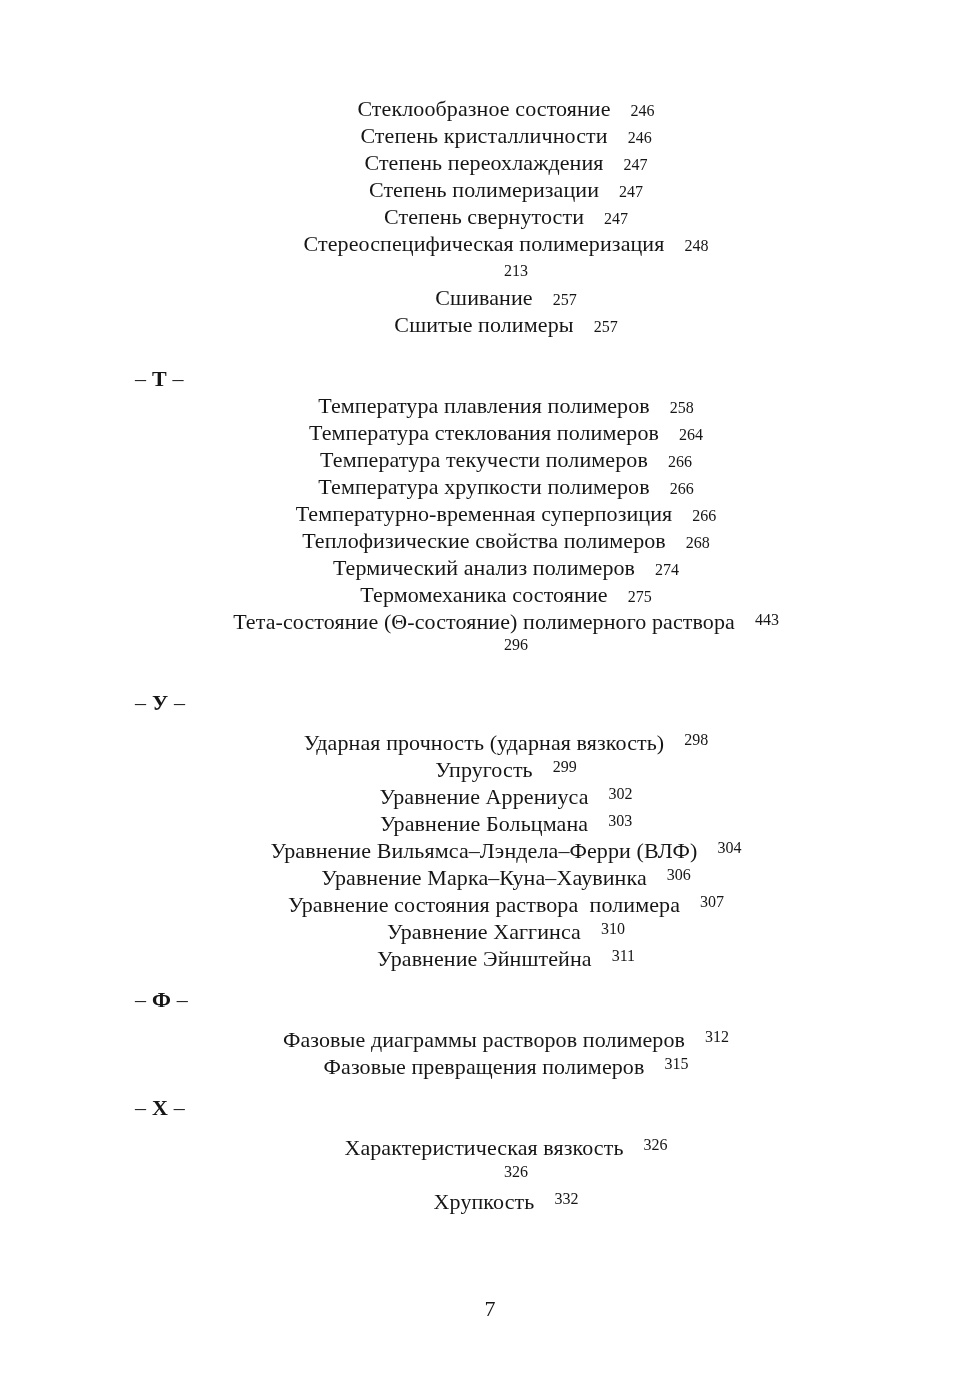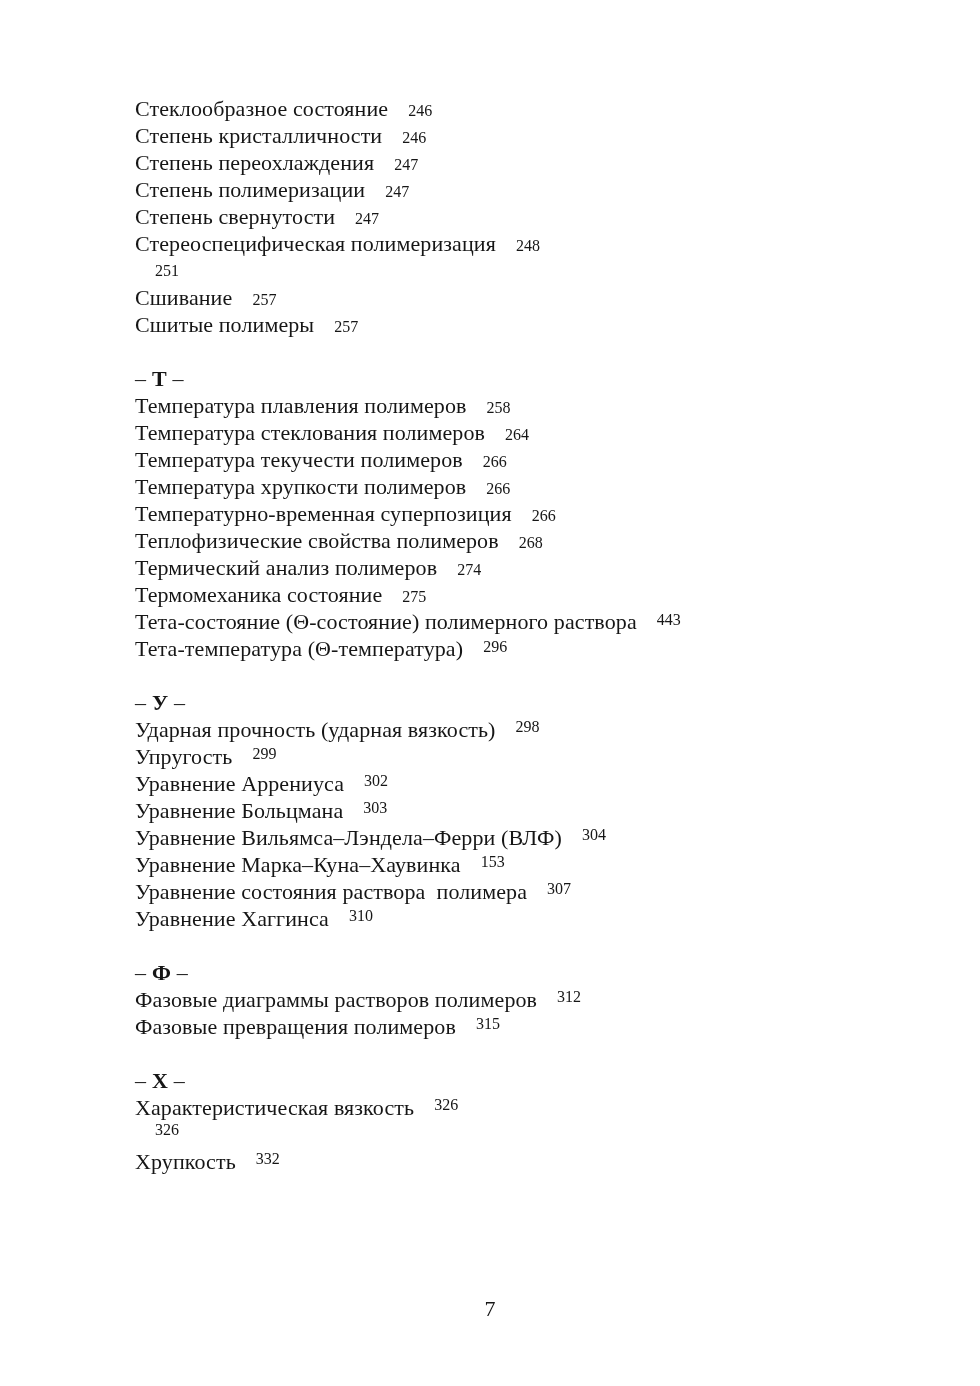--- a/index.html
+++ b/index.html
@@ -36,41 +36,42 @@
     margin-top: 27px;
     font-size: 22px;
     letter-spacing: 0.2px;
     white-space: pre;
   }
   .sec-header .letter {
     font-weight: bold;
   }
   .toc-row {
     display: flex;
-    justify-content: flex-start;
+    justify-content: center;
     align-items: baseline;
     height: 27px;
     line-height: 27px;
   }
   .toc-row .label {
     font-size: 22px;
     white-space: pre; 
     letter-spacing: 0.1px;
   }
   .toc-row .num {
     font-size: 16px;
     margin-left: 20px;
     flex: 0 0 auto;
   }
   
   .toc-section:nth-of-type(2) .toc-row:nth-last-of-type(-n+2) .num {
     transform: translateY(-4px);
   }
   .toc-section:nth-of-type(n+3) .toc-row .num {
     transform: translateY(-5px);
+    margin-top: 15px;
   }
   .page-footer {
     position: absolute;
     left: 0;
     right: 0;
     top: 1296px;
     text-align: center;
     font-size: 22px;
   }
 </style>
@@ -98,21 +99,21 @@
         </div>
         <div class="toc-row">
           <span class="label">Степень свернутости</span>
           <span class="num">247</span>
         </div>
         <div class="toc-row">
           <span class="label">Стереоспецифическая полимеризация</span>
           <span class="num">248</span>
         </div>
         <div class="toc-row">
-          <span class="num">251</span>
+          <span class="num">213</span>
         </div>
         <div class="toc-row">
           <span class="label">Сшивание</span>
           <span class="num">257</span>
         </div>
         <div class="toc-row">
           <span class="label">Сшитые полимеры</span>
           <span class="num">257</span>
         </div>
       </section>
@@ -148,21 +149,20 @@
         </div>
         <div class="toc-row">
           <span class="label">Термомеханика состояние</span>
           <span class="num">275</span>
         </div>
         <div class="toc-row">
           <span class="label">Тета-состояние (Θ-состояние) полимерного раствора</span>
           <span class="num">443</span>
         </div>
         <div class="toc-row">
-          <span class="label">Тета-температура (Θ-температура)</span>
           <span class="num">296</span>
         </div>
       </section>
       <section class="toc-section">
         <div class="sec-header"><span class="dash">–</span> <span class="letter">У</span> <span class="dash">–</span></div>
         <div class="toc-row">
           <span class="label">Ударная прочность (ударная вязкость)</span>
           <span class="num">298</span>
         </div>
         <div class="toc-row">
@@ -176,29 +176,33 @@
         <div class="toc-row">
           <span class="label">Уравнение Больцмана</span>
           <span class="num">303</span>
         </div>
         <div class="toc-row">
           <span class="label">Уравнение Вильямса–Лэндела–Ферри (ВЛФ)</span>
           <span class="num">304</span>
         </div>
         <div class="toc-row">
           <span class="label">Уравнение Марка–Куна–Хаувинка</span>
-          <span class="num">153</span>
+          <span class="num">306</span>
         </div>
         <div class="toc-row">
           <span class="label">Уравнение состояния раствора  полимера</span>
           <span class="num">307</span>
         </div>
         <div class="toc-row">
           <span class="label">Уравнение Хаггинса</span>
           <span class="num">310</span>
+        </div>
+        <div class="toc-row">
+          <span class="label">Уравнение Эйнштейна</span>
+          <span class="num">311</span>
         </div>
       </section>
       <section class="toc-section">
         <div class="sec-header"><span class="dash">–</span> <span class="letter">Ф</span> <span class="dash">–</span></div>
         <div class="toc-row">
           <span class="label">Фазовые диаграммы растворов полимеров</span>
           <span class="num">312</span>
         </div>
         <div class="toc-row">
           <span class="label">Фазовые превращения полимеров</span>

